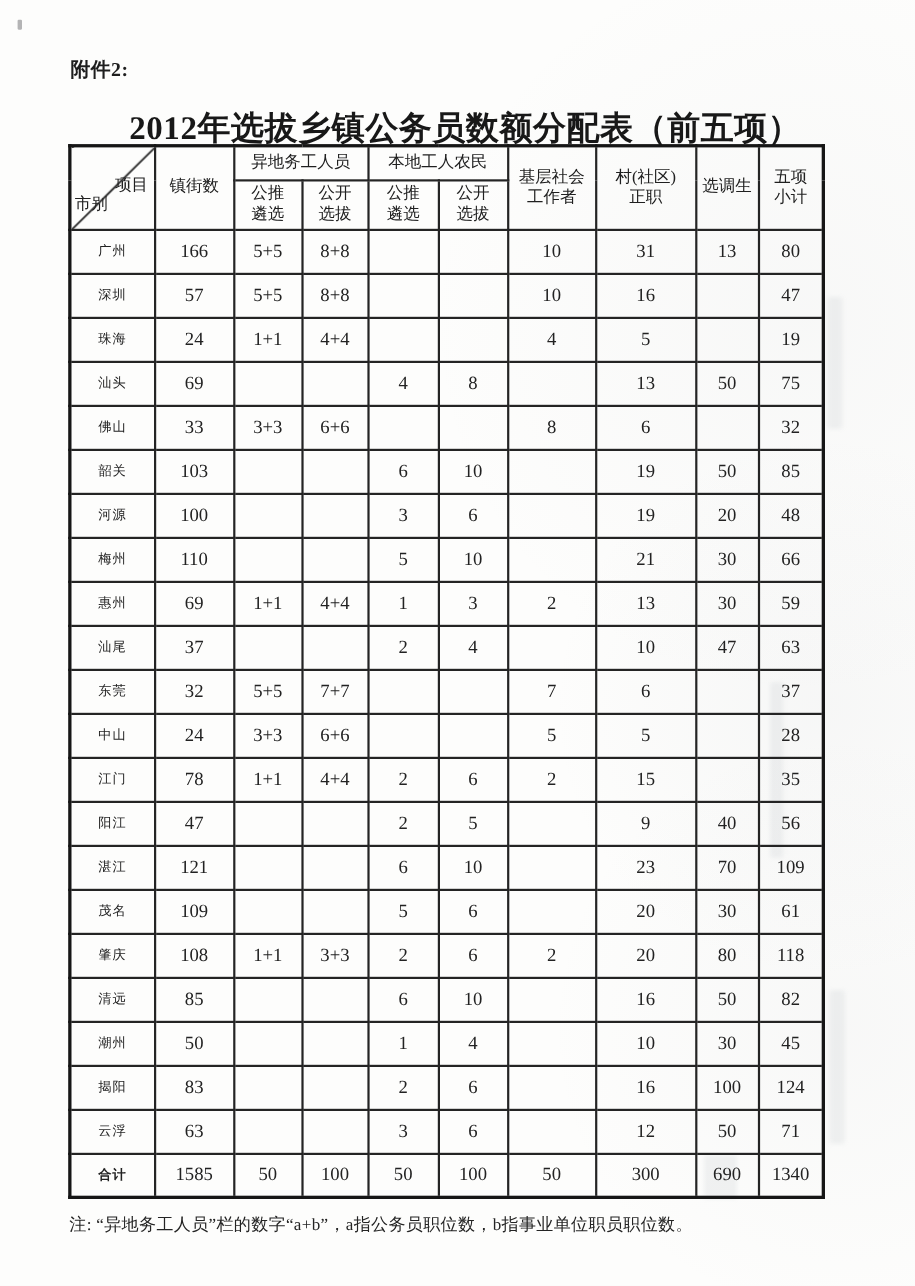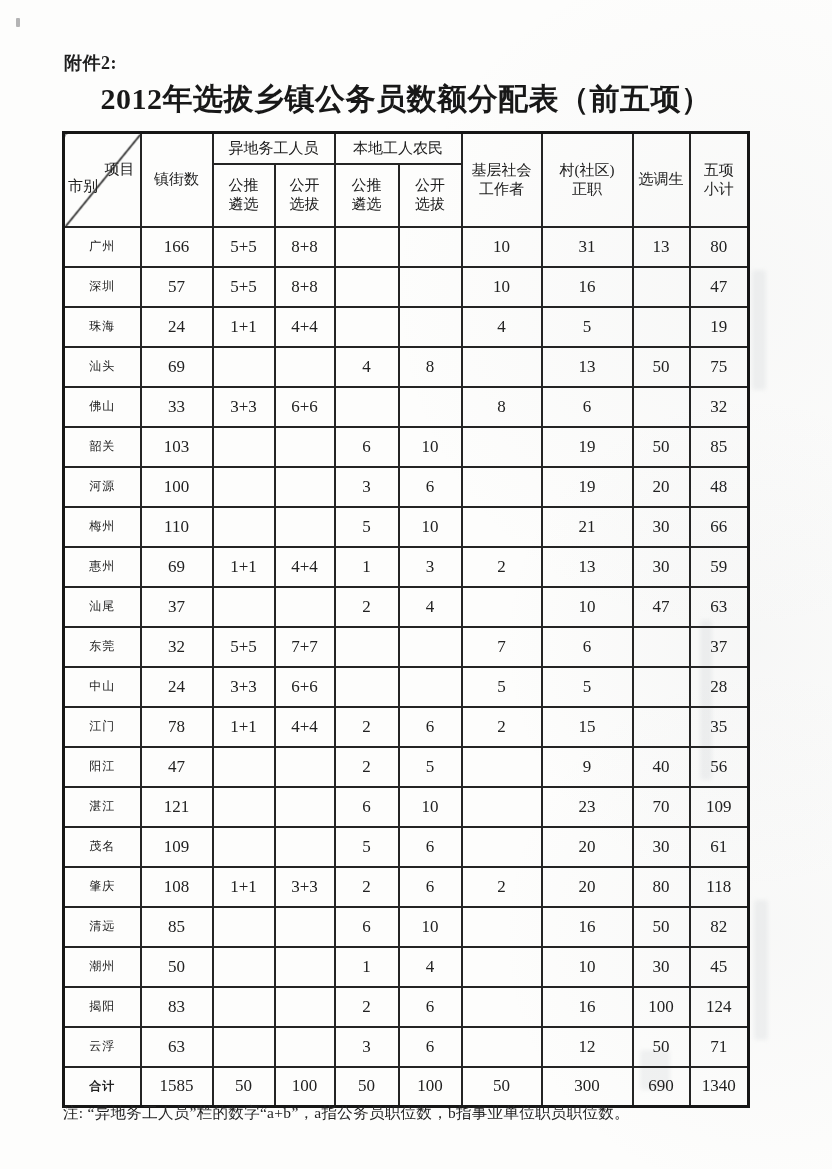--- a/index.html
+++ b/index.html
@@ -26,21 +26,21 @@
     background: rgba(90,90,95,0.45);
     border-radius: 1px;
   }
   .attachment-label {
     position: absolute; left: 64px; top: 51px;
     font-size: 18px; font-weight: bold;
     letter-spacing: 0.5px;
   }
   .doc-title {
     position: absolute; left: 0; top: 79px; width: 812px;
-    margin: 0; text-align: center;
+    margin: 17px; text-align: center;
     font-size: 30px; font-weight: bold;
     letter-spacing: 0.5px;
     color: #181818;
   }
   table.alloc {
     position: absolute; left: 62px; top: 131px;
     width: 685px;
     border-collapse: collapse;
     table-layout: fixed;
     border: 3px solid #161616;
@@ -53,21 +53,21 @@
     overflow: hidden;
   }
   .alloc thead th {
     font-weight: normal;
     font-size: 15px;
     line-height: 1.25;
     white-space: pre-line;
     color: #202020;
   }
   .row-groups th { height: 31px; }
-  .row-subs th { height: 63px; }
+  .row-subs th { height: 45px; }
   .alloc tbody td {
     height: 40px;
     font-size: 17px;
     color: #222;
   }
   .alloc tbody td.city {
     font-size: 12px;
     letter-spacing: 1px;
   }
   .alloc tbody tr.total-row td.city { font-weight: bold; margin-top: 12px; }

